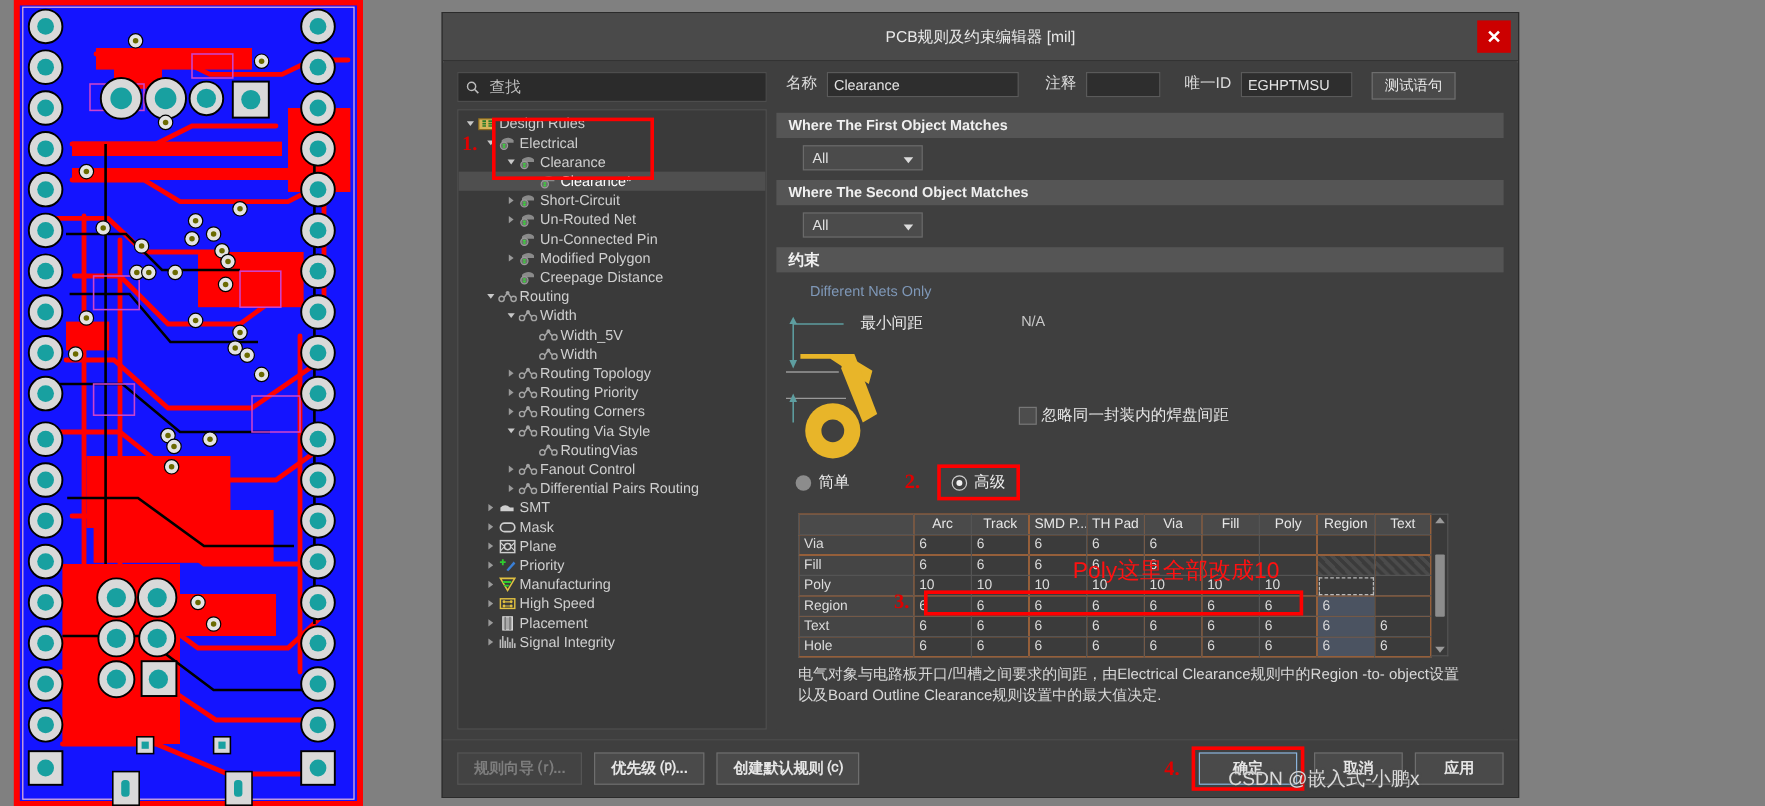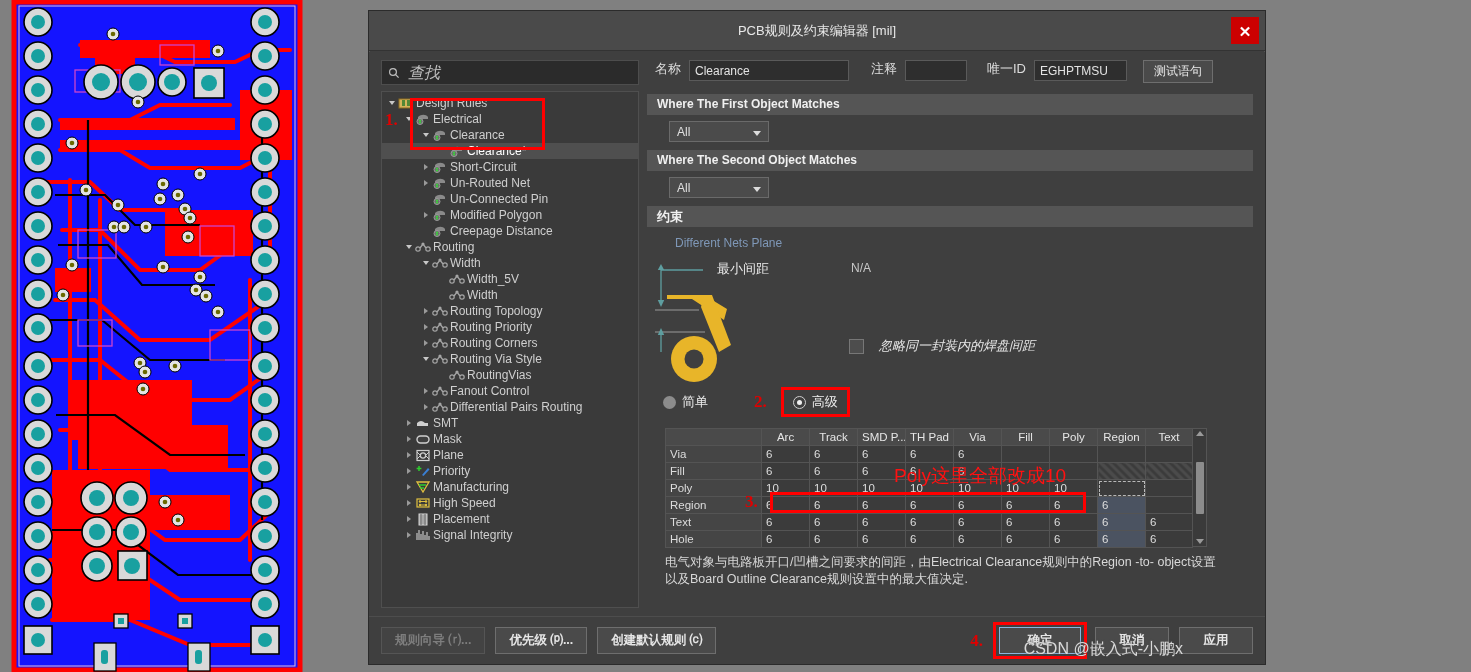--- a/index.html
+++ b/index.html
@@ -38,23 +38,22 @@
 
   
   #left-panel { position:absolute; left:12px; top:8px; width:258px; bottom:8px; }
   #search-box {
     height:25px; background:#2b2b2b; border:1px solid #4d4d4d;
     display:flex; align-items:center; padding:0 6px; gap:6px;
   }
   .search-glyph { width:12px; height:12px; flex:0 0 auto; }
   #search-input {
     background:transparent; border:none; outline:none;
-    color:#c9c9c9; font-size:16px; width:100%;
+    color:#c9c9c9; font-size:13px; width:100%;
     font-family:"Liberation Sans", sans-serif;
-    font-style:italic;
   }
   #search-input::placeholder { color:#bdbdbd; }
   #tree-panel {
     position:absolute; top:31px; left:0; right:0; bottom:0;
     background:#3a3a3a; border:1px solid #4f4f4f; overflow:hidden;
     padding-top:3px;
   }
   .tnode {
     height:16px; display:flex; align-items:center;
     color:#cfcfcf; font-size:12px; white-space:nowrap; cursor:default;
@@ -102,21 +101,21 @@
     position:absolute; right:7px; top:9px;
     border-top:5px solid #dcdcdc; border-left:4px solid transparent; border-right:4px solid transparent;
   }
 
   
   #constraint { position:relative; margin-top:5px; height:295px; }
   #dno { position:absolute; left:28px; top:4px; color:#7f98b8; font-size:12px; }
   #minlabel { position:absolute; left:70px; top:28px; color:#ececec; font-size:13px;text-align:right; }
   #na { position:absolute; left:204px; top:29px; color:#c8c8c8; font-size:12px; }
   #gfx { position:absolute; left:0; top:20px; }
-  #ignore-row { position:absolute; left:202px; top:105px; display:flex; align-items:center; gap:15px;font-style:italic; }
+  #ignore-row { position:absolute; left:202px; top:105px; display:flex; align-items:center; gap:4px; }
   .cbox { width:15px; height:15px; background:#4d4d4d; border:1px solid #777; }
   #ignore-lbl { color:#e6e6e6; font-size:13px; }
   #radio-row { position:absolute; left:16px; top:155px; display:flex; align-items:center; }
   .radio-item { display:flex; align-items:center; gap:6px; cursor:pointer; }
   .rdot { width:13px; height:13px; border-radius:50%; background:#8c8c8c; position:relative; }
   .rdot.on { background:#3f3f3f; border:1px solid #d0d0d0; }
   .rdot.on::after {
     content:""; position:absolute; left:3px; top:3px; width:5px; height:5px;
     border-radius:50%; background:#f0f0f0;
   }
@@ -719,21 +718,21 @@
         <div class="sel-wrap">
           <div class="fakesel">
             <span>All</span>
             <span class="cv"></span>
           </div>
         </div>
 
         <div class="section-bar" style="font-size:13px">约束</div>
 
         <div id="constraint">
-          <span id="dno">Different Nets Plane</span>
+          <span id="dno">Different Nets Only</span>
           <span id="minlabel">最小间距</span>
           <span id="na">N/A</span>
 
           <svg id="gfx" width="200" height="150" viewBox="0 0 200 150">
 
             <path d="M14 18 L14 52" stroke="#5e9ea0" stroke-width="1.3" fill="none"></path>
             <path d="M14 18 L56 18" stroke="#5e9ea0" stroke-width="1.3" fill="none"></path>
             <path d="M14 52 l-3.2 -6 h6.4 z" fill="#5e9ea0" transform="translate(0,6) scale(1,-1) translate(0,-58)"></path>
             <polygon points="14,55 10.8,48 17.2,48" fill="#5e9ea0"></polygon>
             <line x1="8" y1="58" x2="52" y2="58" stroke="#9a9a9a" stroke-width="1.2"></line>

